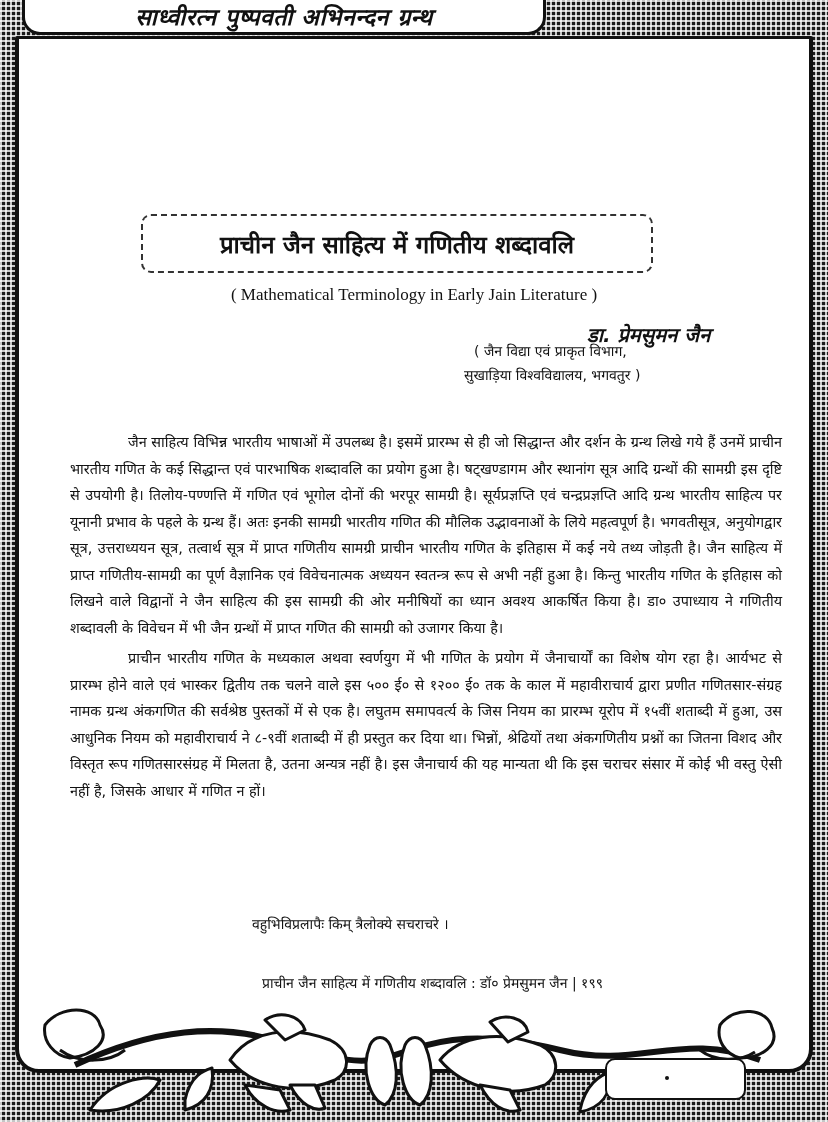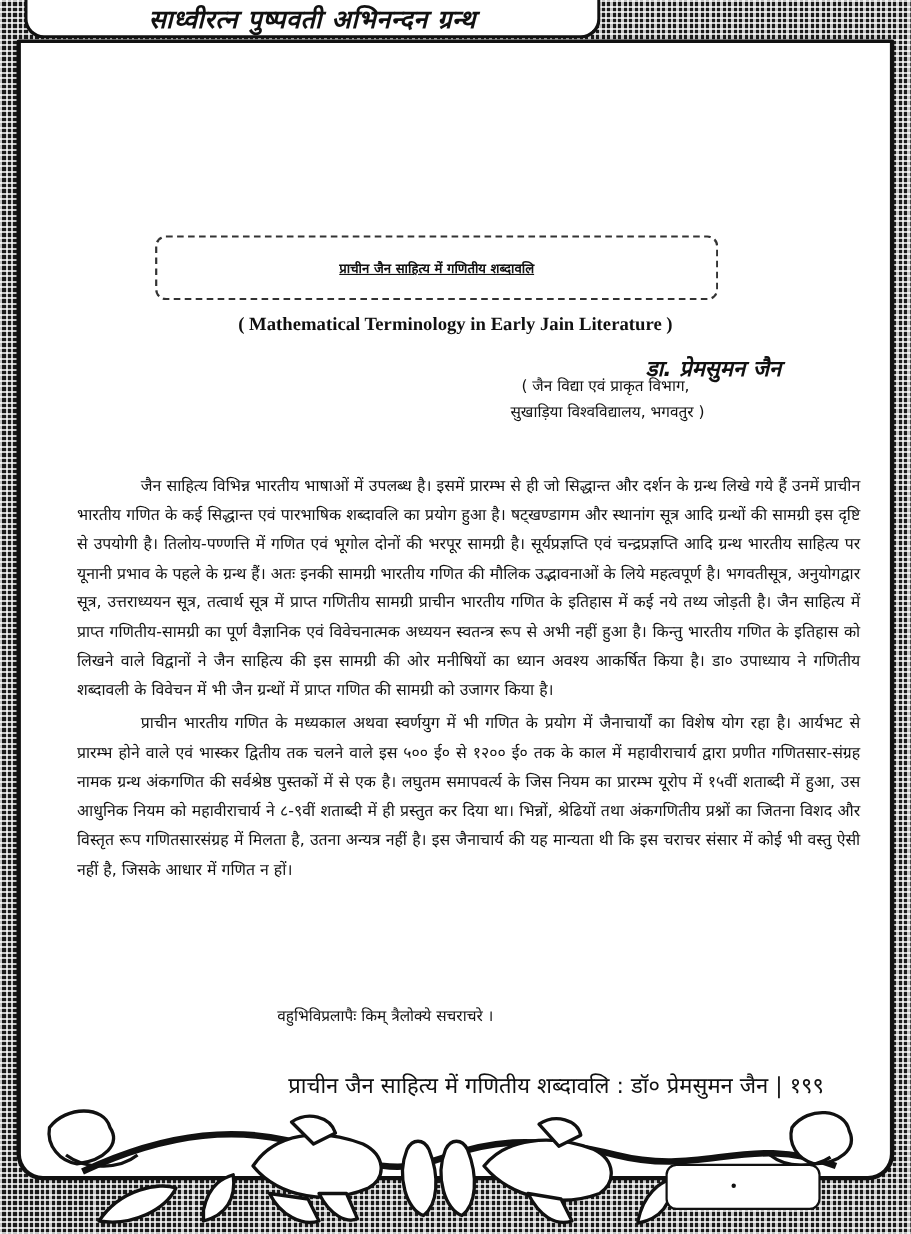--- a/index.html
+++ b/index.html
@@ -26,44 +26,44 @@
     .page {
       position: absolute; left: 15px; top: 36px; width: 790px; height: 1030px;
       background: #fff; border: 4px solid #111; border-top-width: 3px;
       border-radius: 2px 2px 24px 24px;
     }
     .title-box {
       position: absolute; left: 122px; top: 175px; width: 508px; height: 55px;
       border: 2px dashed #333; border-radius: 10px;
       display: flex; align-items: center; justify-content: center;
     }
-    .title-box span { font-size: 12px; font-weight: bold; color: #111; white-space: nowrap; text-decoration: underline; }
+    .title-box span { font-size: 24px; font-weight: bold; color: #111; white-space: nowrap; }
     .subtitle {
       position: absolute; left: 0; width: 790px; top: 246px; text-align: center;
-      font-family: "Liberation Serif", serif; font-weight: bold; font-size: 17px; color: #111;
+      font-family: "Liberation Serif", serif; font-weight: normal; font-size: 17px; color: #111;
     }
     .author {
       position: absolute; left: 540px; top: 282px; font-size: 20px; font-style: italic;
       font-weight: bold; color: #111; white-space: nowrap; margin-left: 28px;
     }
     .affil {
       position: absolute; left: 455px; top: 300px; font-size: 14px; line-height: 24px;
       color: #111; white-space: nowrap;
     }
     .body {
       position: absolute; left: 35px; top: 390px; width: 728px;
       font-size: 14.4px; line-height: 26.5px; color: #111; text-align: justify;
     }
     .body p { margin: 0 0 4px 16px; text-indent: 58px; }
     .verse {
       position: absolute; left: 233px; top: 873px; font-size: 14px; line-height: 24px;
       color: #111; white-space: nowrap;
     }
     .footer-line {
-      position: absolute; left: 243px; top: 934px; font-size: 20px; color: #111;
+      position: absolute; left: 243px; top: 934px; font-size: 14px; color: #111;
       white-space: nowrap;
     }
     .ornament {
       position: absolute; left: 0; top: 990px; width: 828px; height: 132px;
     }
     .page-tab {
       position: absolute; left: 605px; top: 1058px; width: 137px; height: 38px;
       background: #fff; border-radius: 10px; border: 2px solid #111;
     }
     .page-tab .dot { position: absolute; left: 58px; top: 16px; width: 4px; height: 4px; background: #111; border-radius: 50%; }

